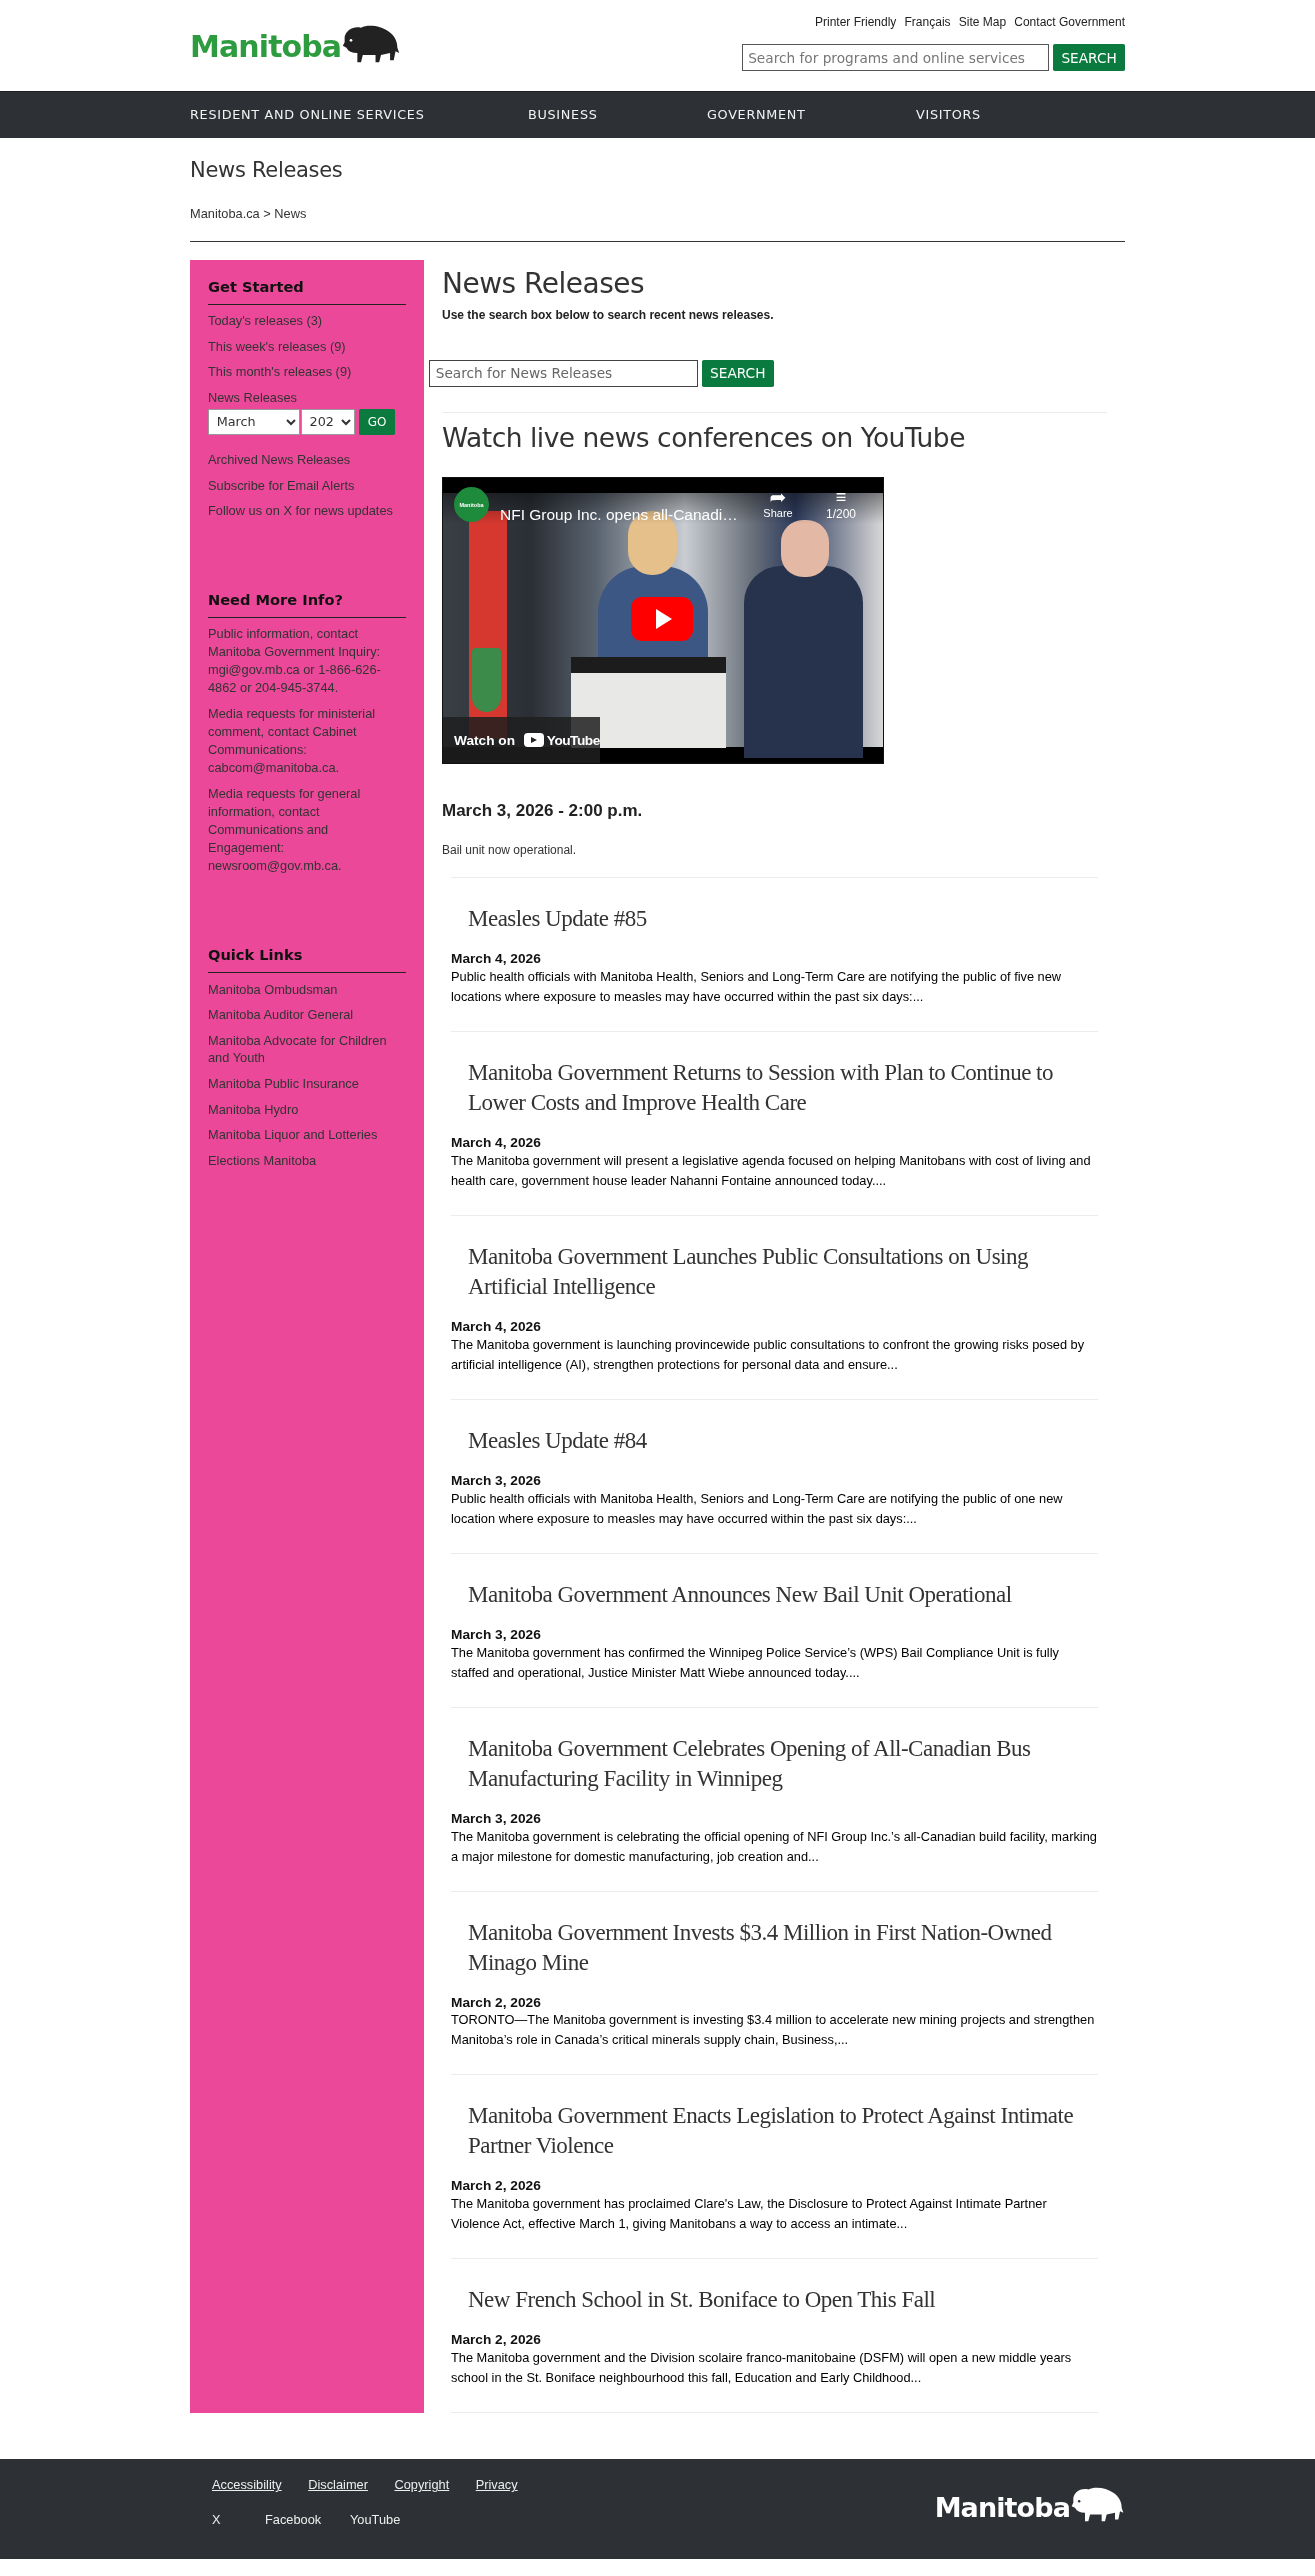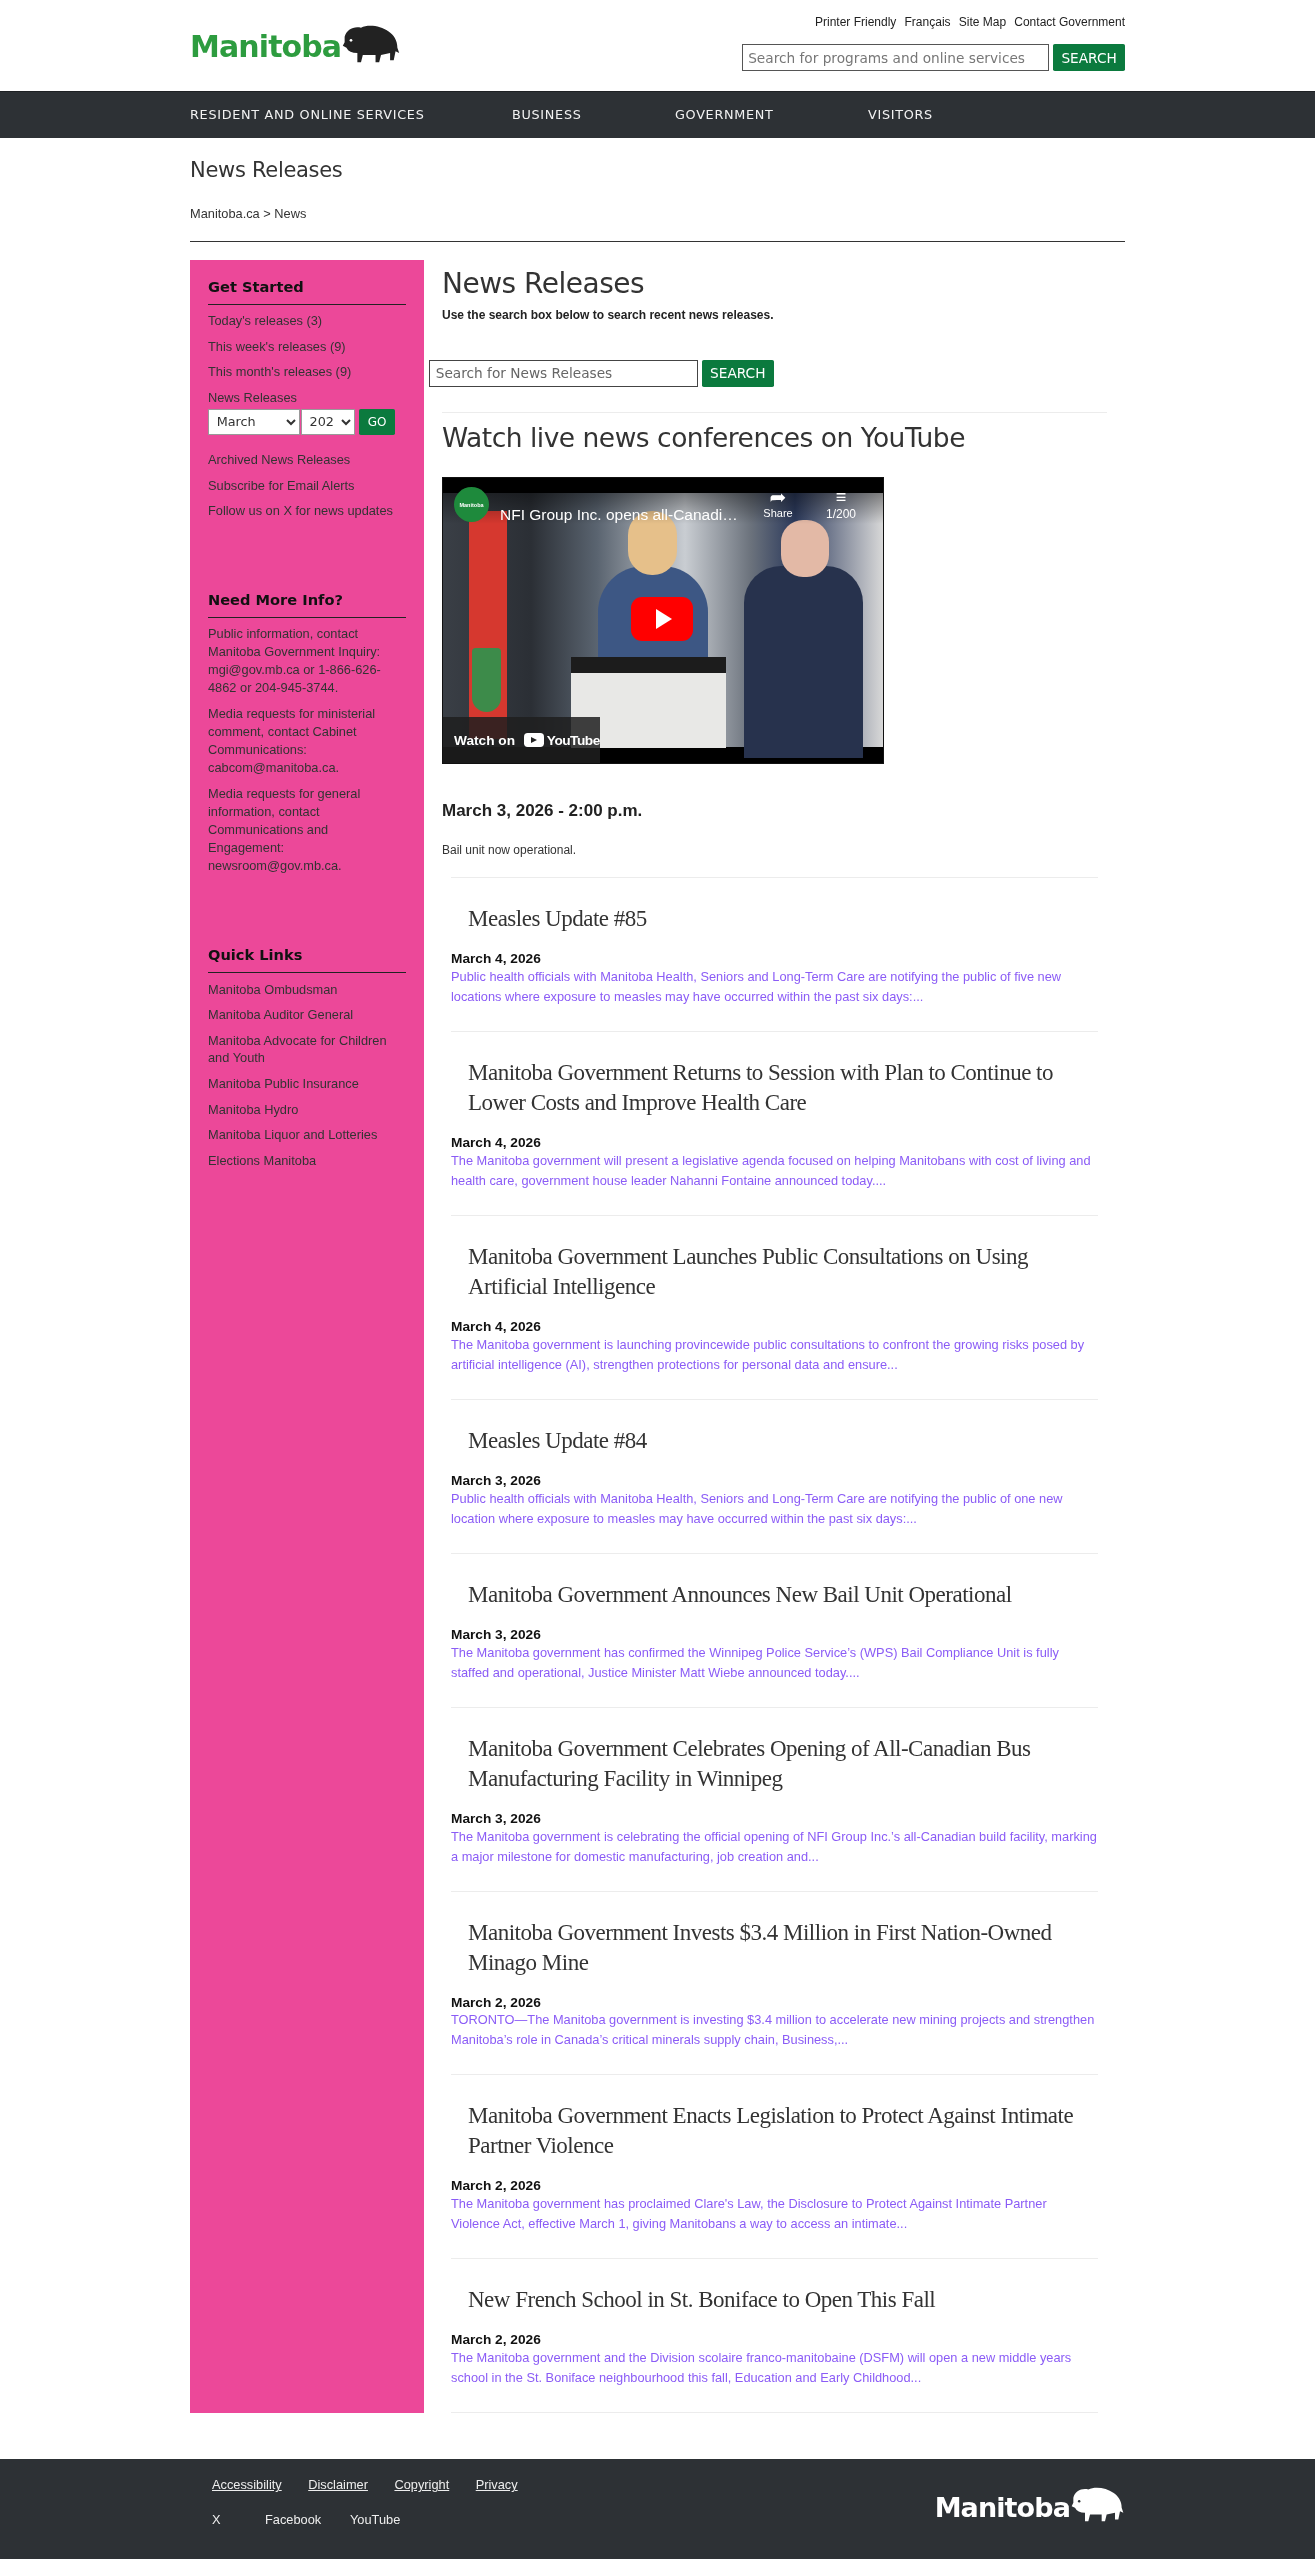--- a/index.html
+++ b/index.html
@@ -28,21 +28,21 @@
     font-size: 13.7px; font-family: "DejaVu Sans", sans-serif; color: #222; background: #fff;
   }
   .top-search input::placeholder { color: #777; }
   .btn-green {
     background: #0b7a3e; color: #fff; border: none; font-size: 13.7px; height: 27px;
     padding: 0 8.2px; font-family: "DejaVu Sans", sans-serif; border-radius: 1.8px; cursor: pointer;
   }
 
   
   .nav { background: #2d3135; height: 47px; border-top: 1.8px solid #1e2124; }
-  .nav .wrap { display: flex; height: 45px; align-items: center; }
+  .nav .wrap { display: flex; height: 45px; align-items: center; gap: 16px; }
   .nav a {
     color: #f2f2f2; font-size: 12.8px; letter-spacing: 0.7px; text-transform: uppercase;
     font-family: "DejaVu Sans", sans-serif;
   }
   .nav a:nth-child(1) { width: 322px; }
   .nav a:nth-child(2) { width: 163px; }
   .nav a:nth-child(3) { width: 193px; }
 
   
   .page-head { padding-top: 20px; border-bottom: 1.8px solid #333; padding-bottom: 20px; }
@@ -142,21 +142,21 @@
 
   
   .news-list { margin: 20px 9px 0 9px; }
   .news-item { border-top: 1.8px solid #ececec; padding: 9px 0 24px 0; }
   .news-item:last-child { border-bottom: 1.8px solid #ececec; }
   .news-item h2 {
     margin: 17px; font-weight: normal; font-size: 23px; line-height: 30px; color: #333;
     font-family: Liberation Serif, serif; letter-spacing: -0.5px;
   }
   .news-item .date { font-weight: bold; font-size: 13.7px; margin-top: 9px; color: #111; }
-  .news-item .summary { font-size: 12.8px; line-height: 20px; color: #8b5cf6; margin-top: 0.9px; }
+  .news-item .summary { font-size: 12.8px; line-height: 20px; color: #000000; margin-top: 0.9px; }
 
   
   .footer { background: #2d3135; height: 100px; margin-top: 46px; }
   .footer .wrap { height: 100px; }
   .footer-links { position: absolute; left: 22px; top: 18px; display: flex; color: #eee; font-size: 12.8px; }
   .footer-links a { margin-right: 26.5px; text-decoration: underline; }
   .social-links { position: absolute; left: 22px; top: 53px; display: flex; color: #eee; font-size: 12.8px; }
   .social-links a:nth-child(1) { width: 53px; }
   .social-links a:nth-child(2) { width: 85px; }
   .footer-logo { position: absolute; right: 0; top: 27px; display: flex; align-items: flex-end; }

